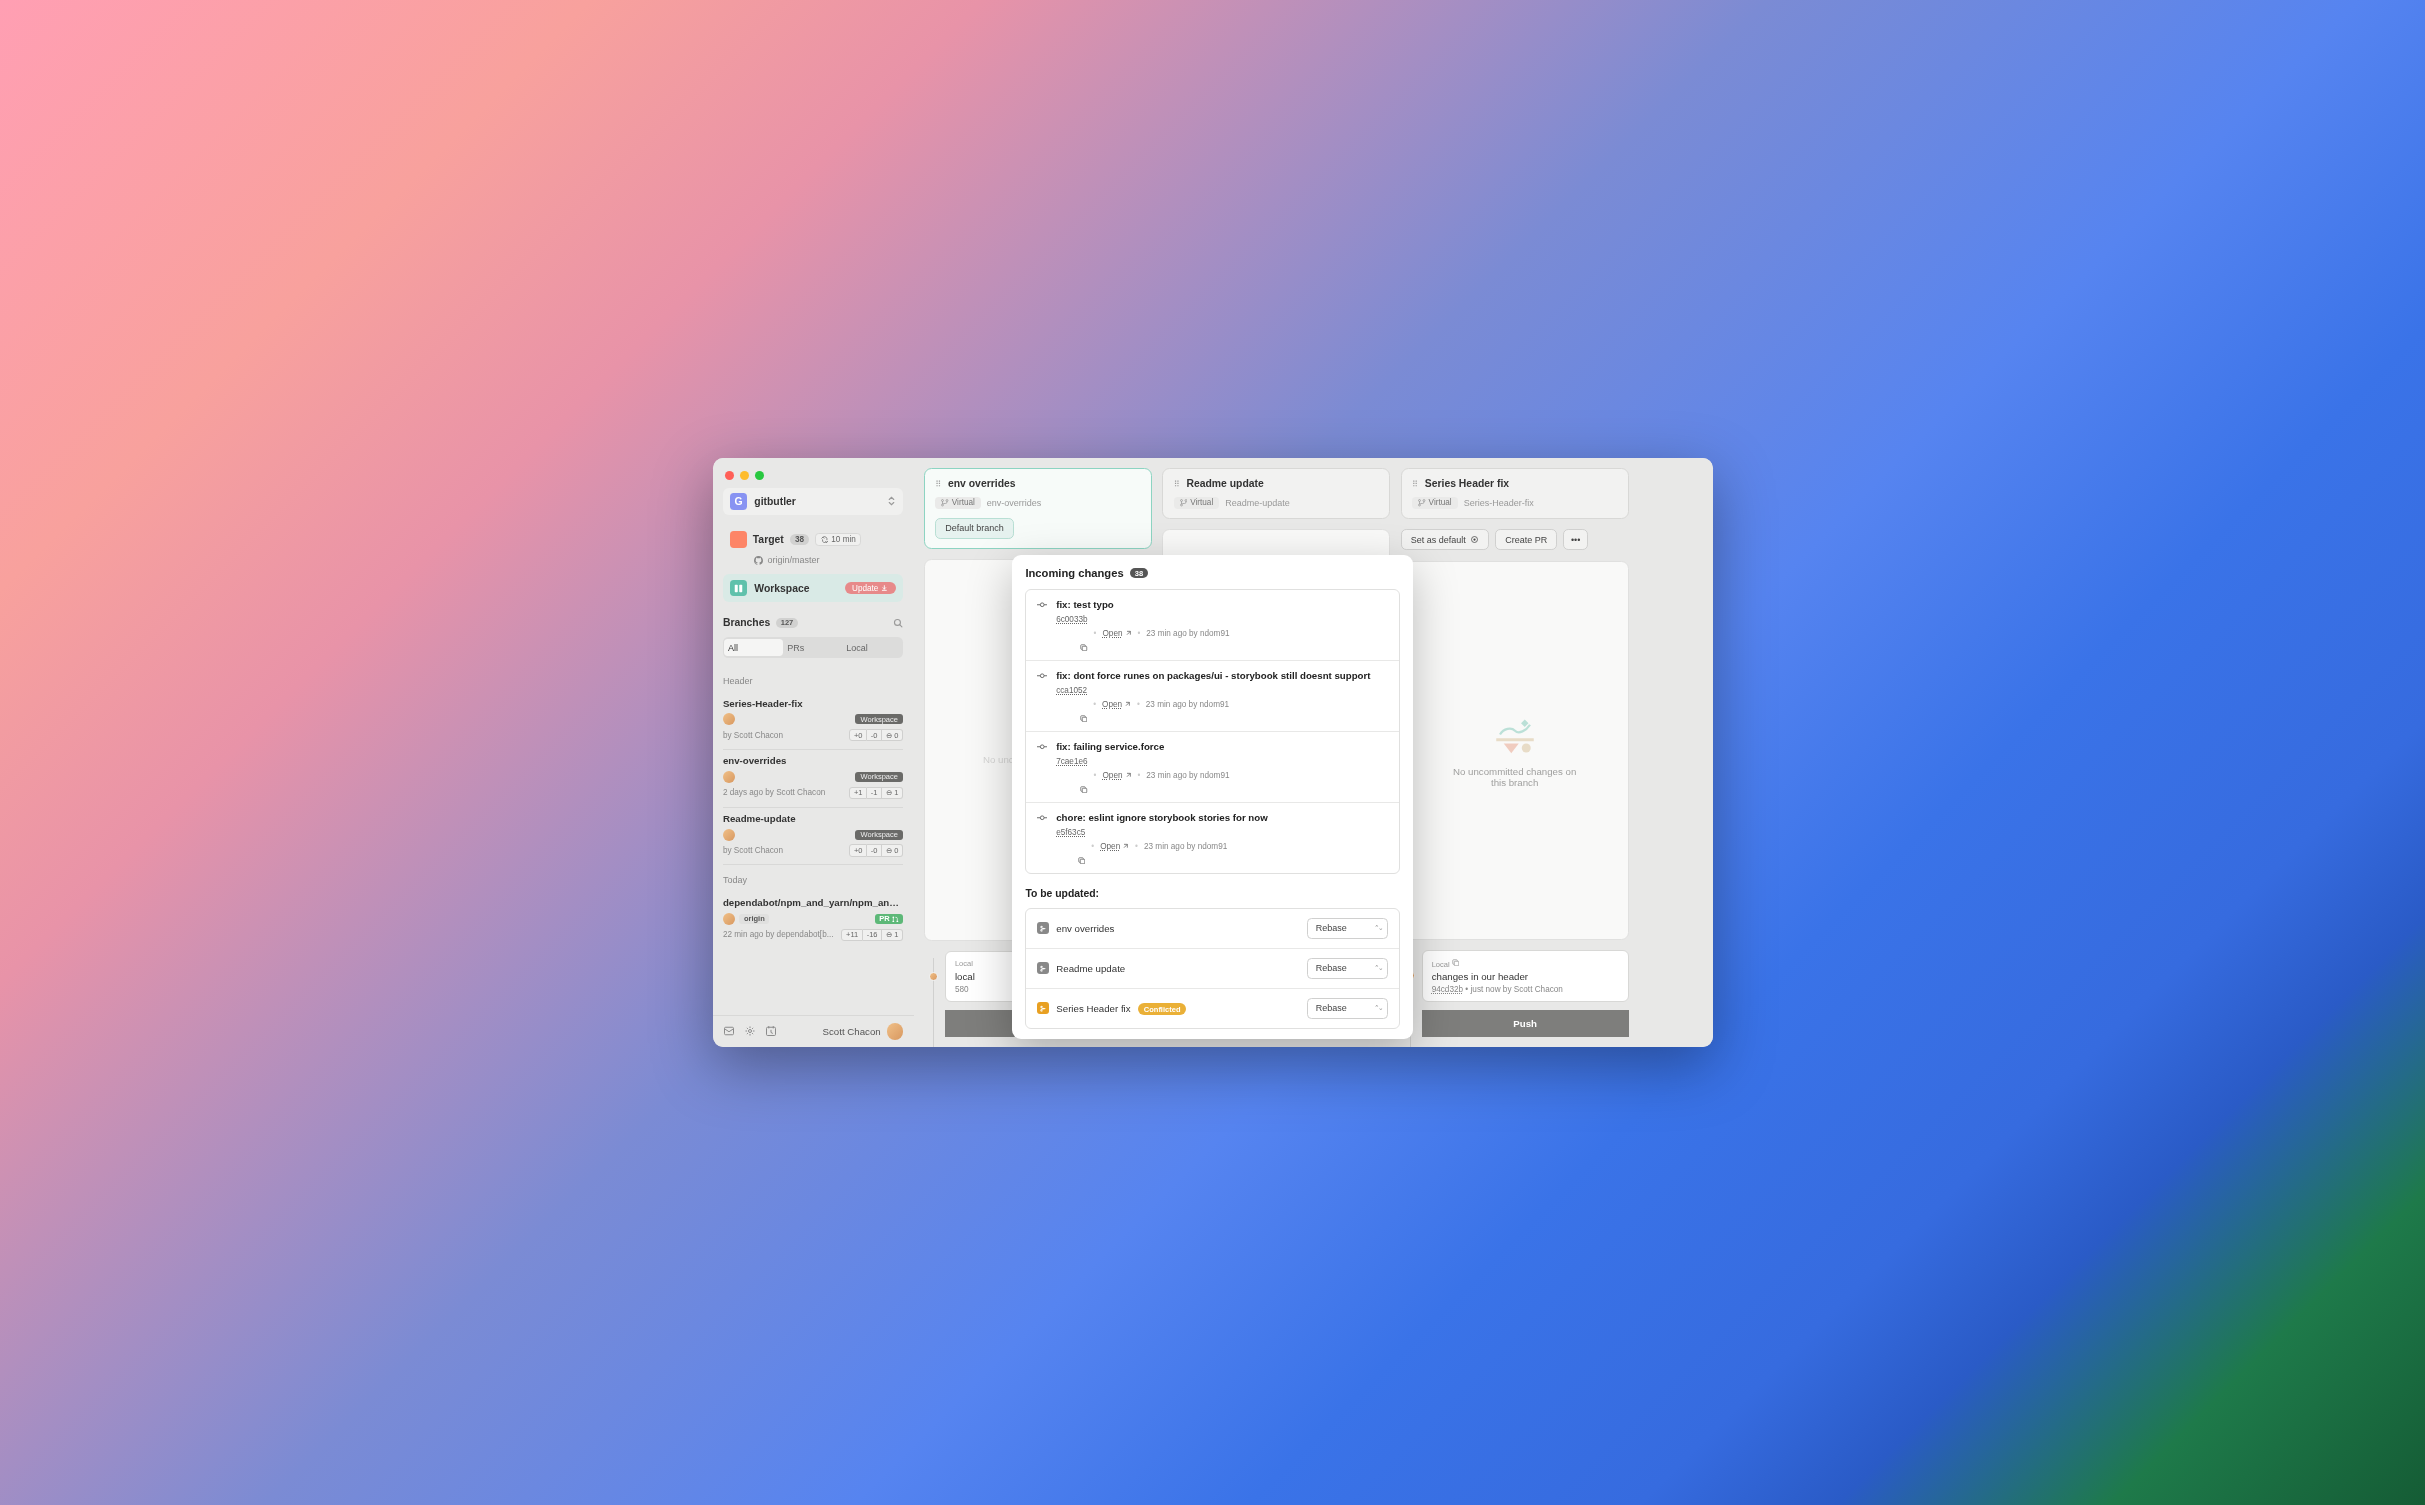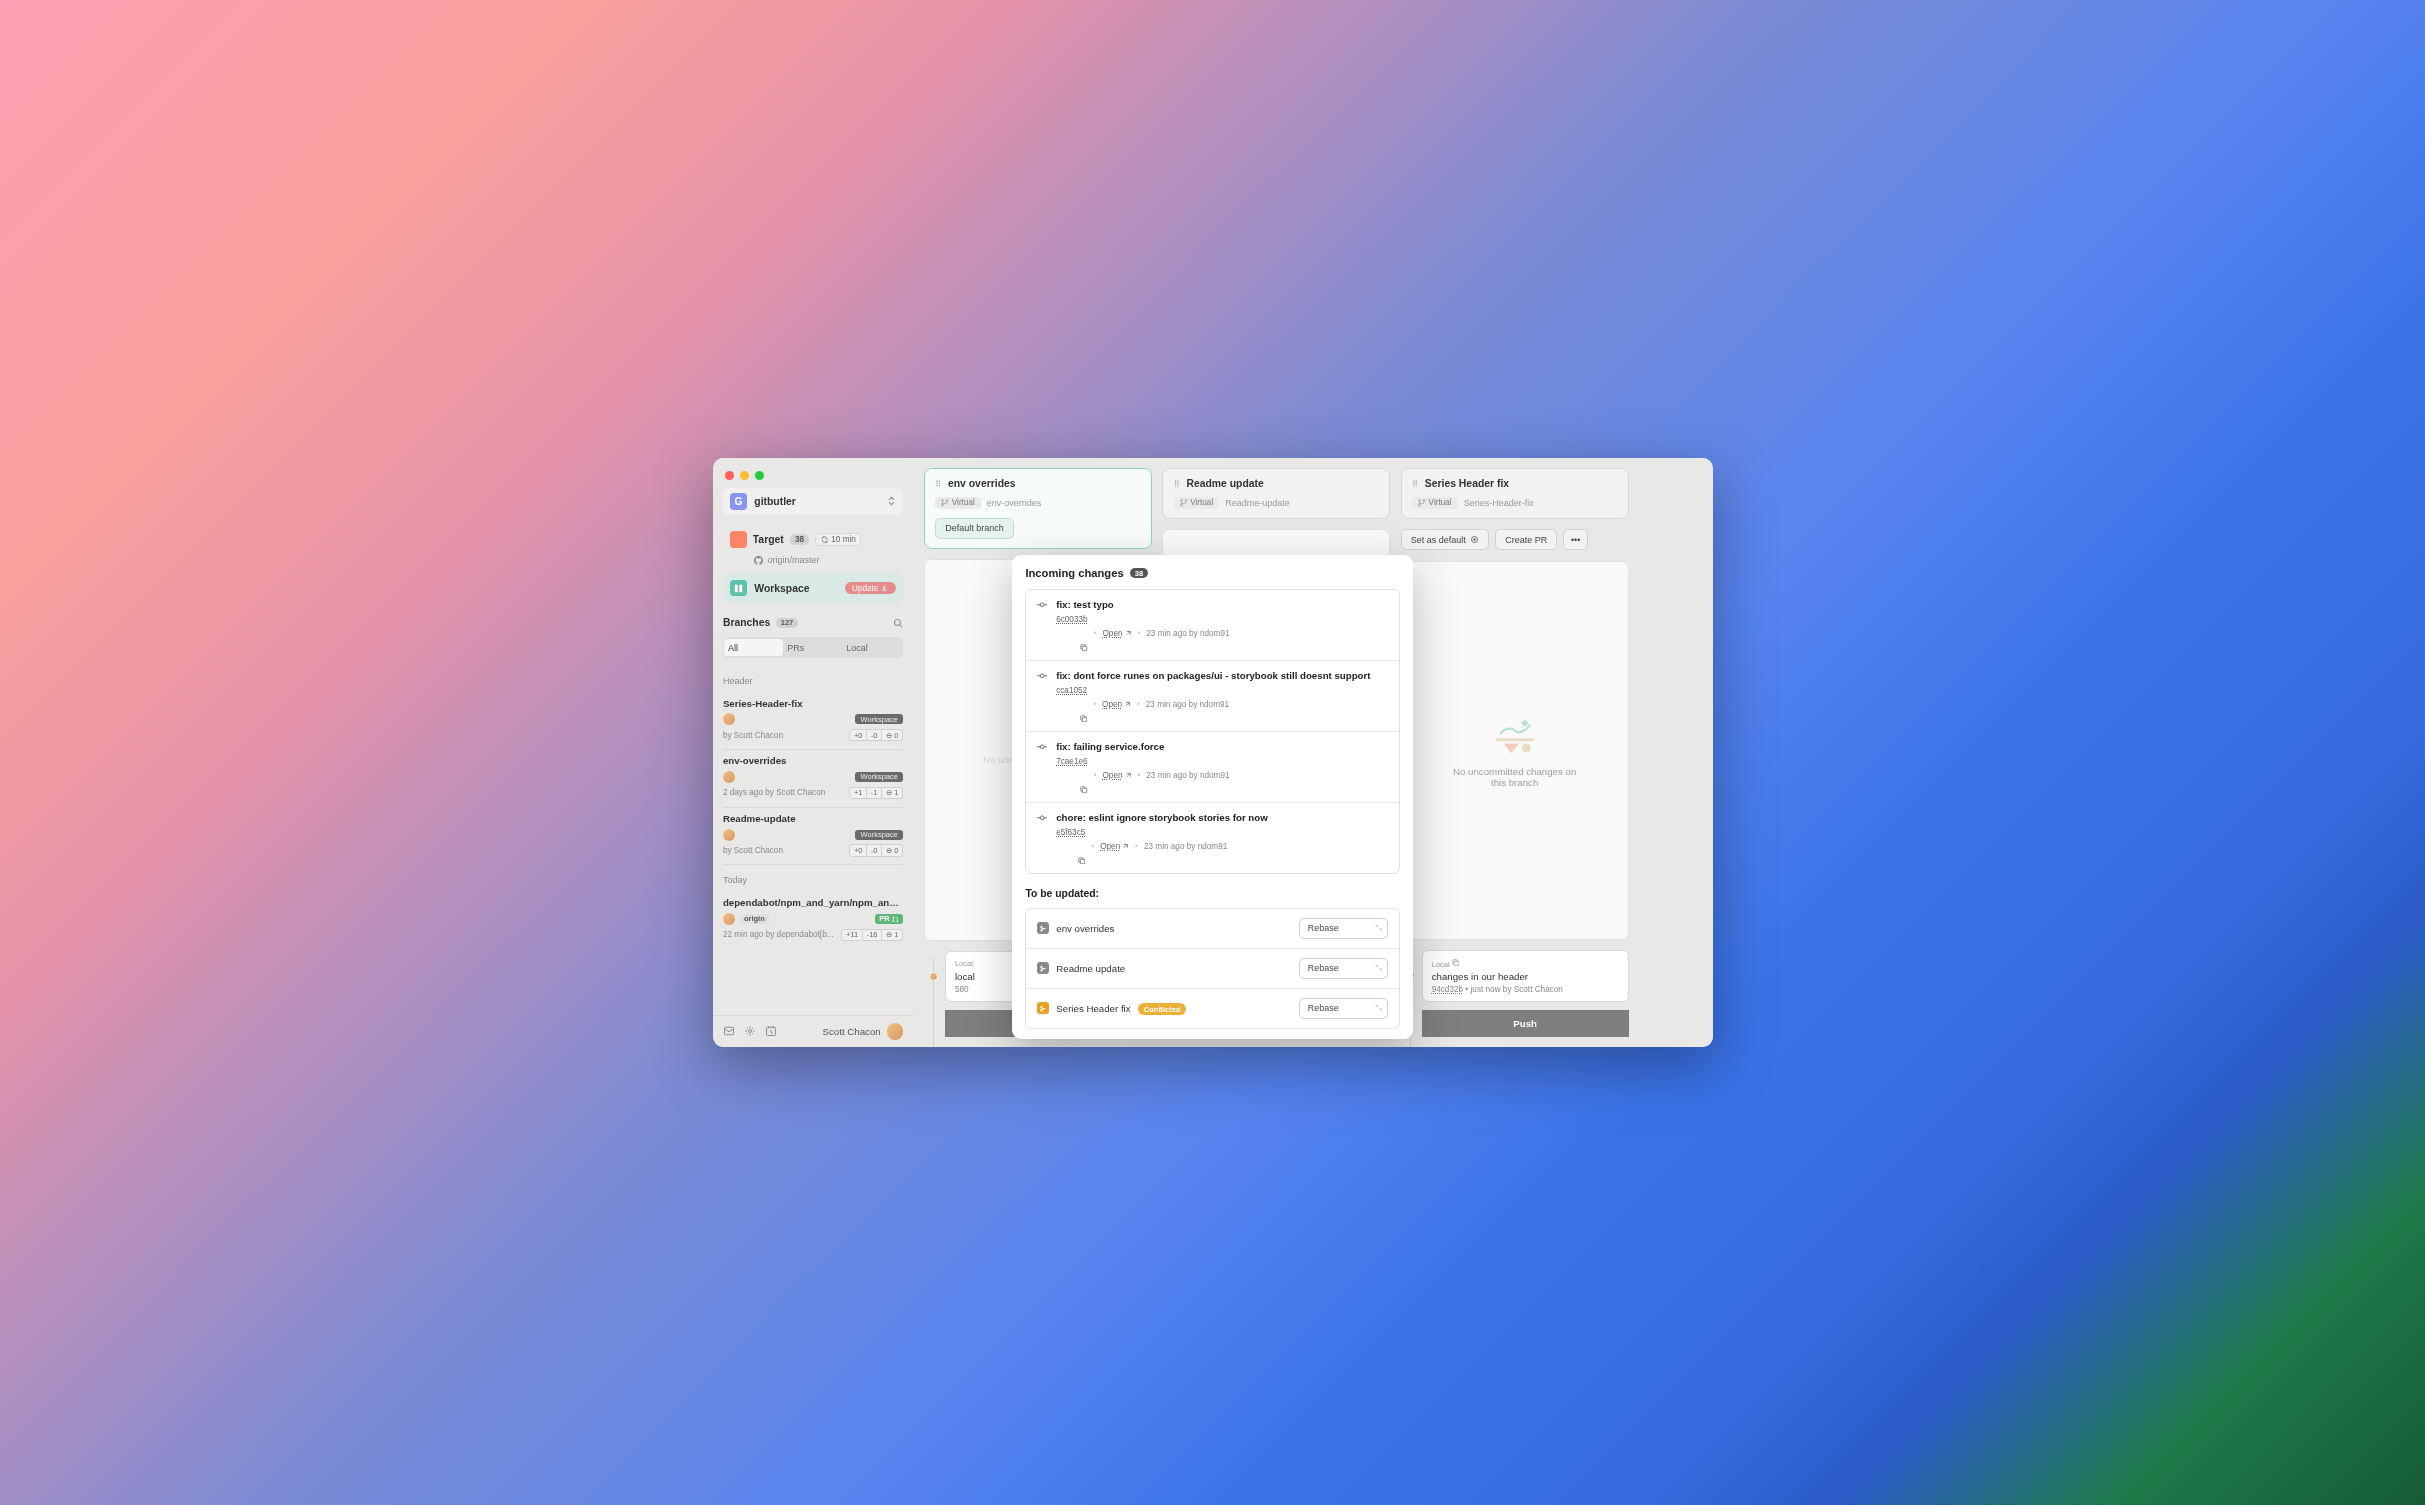--- a/index.html
+++ b/index.html
@@ -140,21 +140,21 @@
 
 .update-section { padding: 13.4px 13.4px 10.4px; }
 .update-title { font-weight: 600; font-size: 10.4px; color: #222; margin-bottom: 9px; }
 .update-list { border: 0.7px solid #e0e0df; border-radius: 6px; overflow: hidden; }
 .update-row { padding: 9px 10.4px; border-bottom: 0.7px solid #e8e8e7; display: flex; align-items: center; gap: 7.5px; }
 .update-row:last-child { border-bottom: none; }
 .update-icon { width: 12px; height: 12px; background: #888; border-radius: 3px; display: flex; align-items: center; justify-content: center; color: white; font-size: 7.5px; font-weight: 700; }
 .update-icon.orange { background: #e8a022; }
 .update-name { font-weight: 500; font-size: 9.7px; color: #333; flex: 1; }
 .conflict-badge { background: #eab037; color: white; border-radius: 7.5px; padding: 1.5px 6px; font-size: 7.5px; font-weight: 600; }
-.action-select { border: 0.7px solid #d0d0cf; border-radius: 4.5px; padding: 4.5px 18px 4.5px 7.5px; font-size: 9px; color: #444; background: white; appearance: none; position: relative; width: 89px; }
+.action-select { border: 0.7px solid #d0d0cf; border-radius: 4.5px; padding: 4.5px 18px 4.5px 7.5px; font-size: 9px; color: #444; background: white; appearance: none; position: relative; width: 81px; }
 .select-wrap { position: relative; }
 .select-wrap::after { content: "⌃⌄"; position: absolute; right: 6px; top: 50%; transform: translateY(-50%); font-size: 6.7px; color: #999; pointer-events: none; line-height: 0.6; letter-spacing: -1.5px; }
 
 .modal-footer { padding: 0 13.4px 13.4px; display: flex; gap: 7.5px; }
 .cancel-btn { background: white; border: 0.7px solid #d0d0cf; border-radius: 5.2px; padding: 6.7px 10.4px; font-size: 9.7px; color: #444; font-weight: 500; cursor: pointer; }
 .confirm-btn { flex: 1; background: #4bb5a0; border: none; border-radius: 5.2px; padding: 6.7px 10.4px; font-size: 9.7px; color: white; font-weight: 600; cursor: pointer; }
 
 svg { display: block; }
 </style>
 </head>

